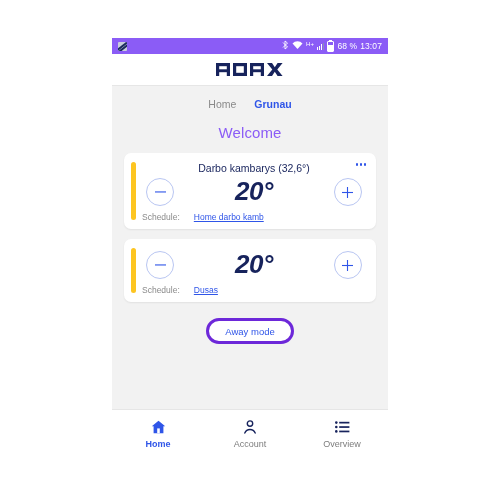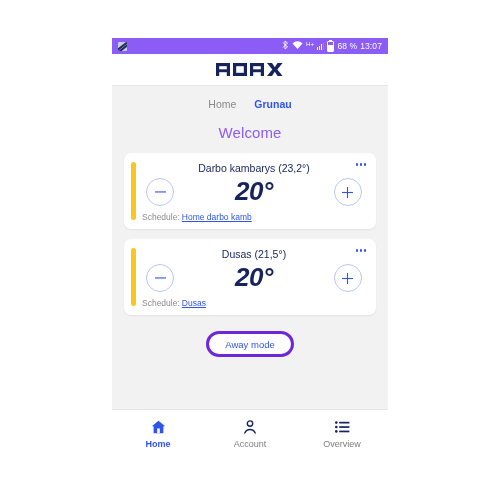--- a/index.html
+++ b/index.html
@@ -173,21 +173,21 @@
   .temp {
     font-size: 26px;
     font-weight: bold;
     color: #17235c;
     letter-spacing: -.5px;
     line-height: 1;
   }
   .card-bot {
     display: flex;
     align-items: center;
-    gap: 2px;
+    gap: 14px;
     font-size: 8.5px;
     padding-top: 4px;
   }
   .sched-label { color: #8a8a8a; }
   .sched-link {
     color: #2f55e8;
     text-decoration: underline;
     cursor: pointer;
   }
 
@@ -285,21 +285,21 @@
     <span class="tab active">Grunau</span>
   </div>
 
   <div class="welcome">Welcome</div>
 
   <div class="cards">
 
     <div class="card">
       <span class="accent"></span>
       <div class="card-top">
-        <div class="card-title">Darbo kambarys (23,2°)</div>
+        <div class="card-title">Darbo kambarys (32,6°)</div>
         <div class="dots">
           <span></span>
             <span></span>
             <span></span>
         </div>
       </div>
       <div class="card-mid">
         <div class="stepper">
           <svg width="11" height="2" viewBox="0 0 11 2">
               <rect x="0" y="0.4" width="11" height="1.1" fill="#2f55e8"></rect>
@@ -314,28 +314,20 @@
         </div>
       </div>
       <div class="card-bot">
         <span class="sched-label">Schedule:</span>
         <span class="sched-link">Home darbo kamb</span>
       </div>
     </div>
 
     <div class="card">
       <span class="accent"></span>
-      <div class="card-top">
-        <div class="card-title">Dusas (21,5°)</div>
-        <div class="dots">
-          <span></span>
-            <span></span>
-            <span></span>
-        </div>
-      </div>
       <div class="card-mid">
         <div class="stepper">
           <svg width="11" height="2" viewBox="0 0 11 2">
               <rect x="0" y="0.4" width="11" height="1.1" fill="#2f55e8"></rect>
             </svg>
         </div>
         <div class="temp">20°</div>
         <div class="stepper">
           <svg width="11" height="11" viewBox="0 0 11 11">
             <rect x="0" y="4.95" width="11" height="1.1" fill="#2f55e8"></rect>

